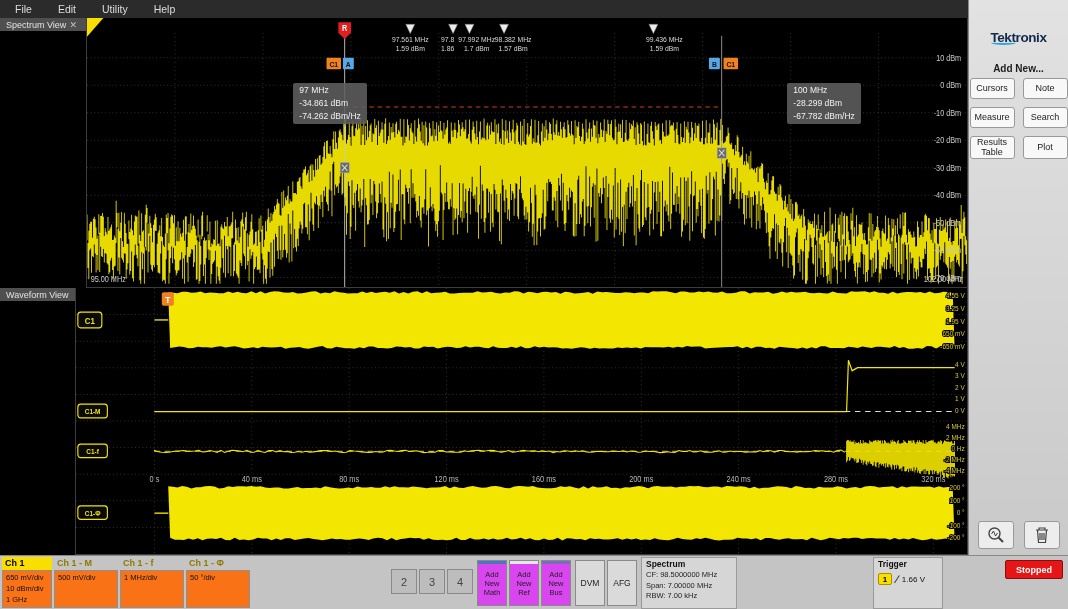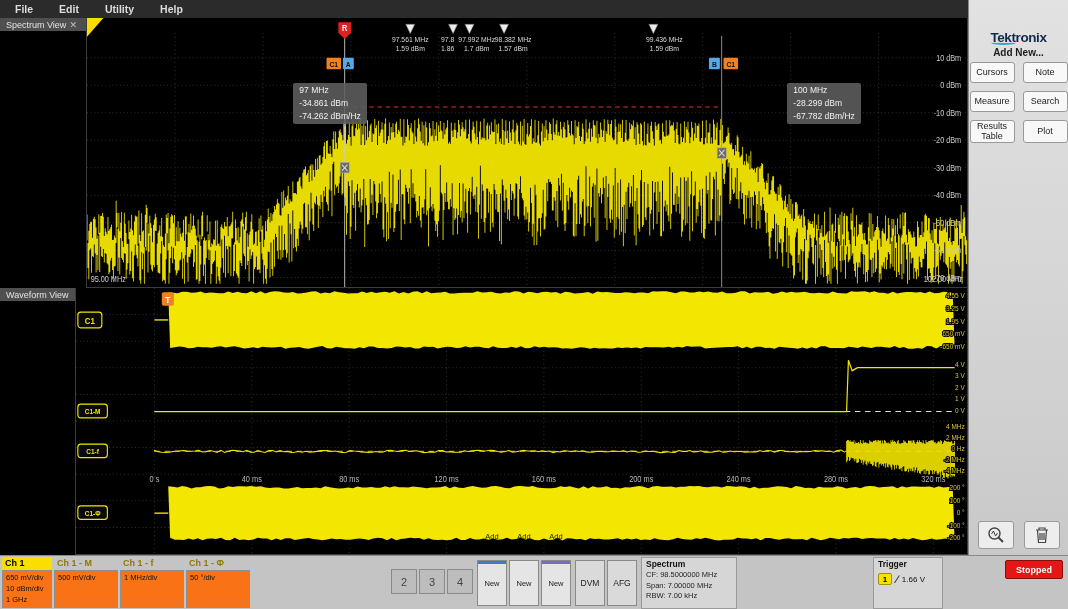--- a/index.html
+++ b/index.html
@@ -1,20 +1,20 @@
 <!DOCTYPE html>
 <html style="--trace-yellow: #f3e600; --ch1-yellow: #f8df00; --marker-orange: #f08020; --badge-blue: #58a8e8; --ref-red: #e03030; --stopped-red: #e41616; --cursor-gray: #c8c8c8;"><head>
 <meta charset="utf-8">
 <style>
 *{margin:0;padding:0;box-sizing:border-box;}
 html,body{width:1068px;height:609px;overflow:hidden;background:#111;font-family:"Liberation Sans",sans-serif;}
 .app{width:1068px;height:609px;display:flex;flex-direction:column;background:#1a1a1a;}
 .top-row{display:flex;height:555px;}
 .left-col{width:968px;display:flex;flex-direction:column;background:#000;}
-.menubar{height:18px;background:#2b2b2b;display:flex;align-items:center;padding-left:2px;font-weight:bold;}
+.menubar{height:18px;background:#2b2b2b;display:flex;align-items:center;padding-left:2px;}
 .menu-item{color:#ddd;font-size:10.5px;padding:2px 13px;cursor:default;}
 .panel{display:flex;flex-direction:row;}
 .spec-panel{height:270px;}
 .wf-panel{height:267px;}
 .titlebar{height:13px;background:#4f4f4f;color:#e2e2e2;font-size:9px;display:flex;align-items:center;padding:0 6px;position:relative;flex:none;}
 .titlebar .close{margin-left:auto;color:#c0c0c0;font-size:9px;width:14px;text-align:center;}
 .canvas-wrap{position:relative;flex:1;background:#000;overflow:hidden;border:1px solid #3c3c3c;border-top:none;}
 .canvas-wrap svg{position:absolute;inset:0;width:100%;height:100%;font-family:"Liberation Sans",sans-serif;}
 .grid-line{stroke:#323232;stroke-width:1;stroke-dasharray:1 3;fill:none;shape-rendering:crispEdges;}
 .spec-trace{stroke:var(--trace-yellow,#f3e600);stroke-width:1;fill:none;opacity:.95;}
@@ -49,33 +49,33 @@
 .ch-badge text{fill:var(--trace-yellow,#f3e600);font-size:8.5px;font-weight:bold;text-anchor:middle;}
 .ch-badge.sm text{font-size:7px;}
 .zoombar{position:absolute;left:300px;top:3px;width:350px;height:7px;border-left:2px solid #9a9a9a;border-right:2px solid #9a9a9a;}
 .zoombar::after{content:"";position:absolute;left:0;right:0;top:3px;border-top:1px solid #9a9a9a;}
 .zoom-handle{position:absolute;left:168px;top:1px;width:6px;height:5px;background:#8a8a8a;}
 .exp-marker{position:absolute;left:355px;top:2px;width:11px;height:10px;background:var(--marker-orange,#f08020);clip-path:polygon(0 0,100% 0,100% 55%,50% 100%,0 55%);font-size:6px;color:#000;text-align:center;line-height:7px;font-weight:bold;}
 .sidebar{width:100px;background:linear-gradient(#e2e2e2,#c9c9c9);display:flex;flex-direction:column;align-items:center;padding-top:2px;border-left:1px solid #888;}
 .brand-wrap{position:relative;height:18px;margin-top:26px;}
 .brand{font-size:13.5px;font-weight:bold;color:#13294b;letter-spacing:-.4px;}
 .brand-swoosh{position:absolute;left:1px;top:12px;width:25px;height:5px;border-bottom:2px solid #29a8e0;border-radius:0 0 100% 100%;}
-.add-new{font-size:10px;font-weight:bold;color:#1c1c1c;margin:1px 0 4px;}
+.add-new{font-size:10px;font-weight:bold;color:#1c1c1c;margin:17px 0 4px;}
 .side-buttons{display:grid;grid-template-columns:45px 45px;gap:8px;}
 .side-btn{background:#f8f8f8;border:1px solid #999;border-radius:3px;font-size:9px;color:#222;min-height:21px;display:flex;align-items:center;justify-content:center;text-align:center;padding:1px;line-height:9.5px;}
 .side-bottom{margin-top:auto;display:flex;gap:10px;padding-bottom:6px;width:100%;justify-content:center;}
 .icon-tile{width:36px;height:28px;background:#ededed;border:1px solid #999;border-radius:3px;display:flex;align-items:center;justify-content:center;}
 .bottombar{height:54px;background:#c4c4c4;position:relative;border-top:1px solid #888;font-size:8px;color:#111;flex:none;}
 .ch-tile{position:absolute;top:1px;height:52px;border-radius:17px;}
 .ch-tile .hdr{height:13px;font-size:9px;font-weight:bold;padding:1px 3px;white-space:nowrap;}
 .tile-ch1 .hdr{background:var(--ch1-yellow,#f8df00);color:#000;}
 .tile-sub .hdr{color:#8f7a00;}
 .ch-tile .bdy{background:#f97316;border:1px solid #8f8f8f;height:38px;padding:1px 3px;font-size:7.5px;line-height:11px;color:#111;white-space:nowrap;}
 .num-btn{position:absolute;top:13px;width:26px;height:25px;background:#bdbdbd;border:1px solid #8a8a8a;color:#454545;font-size:11px;display:flex;align-items:center;justify-content:center;}
-.add-btn{position:absolute;top:4px;width:30px;height:46px;background:#e5e5e5;border:1px solid #8a8a8a;font-size:7.5px;line-height:9px;text-align:center;display:flex;flex-direction:column;align-items:center;justify-content:center;color:#222;gap:38px;}
+.add-btn{position:absolute;top:4px;width:30px;height:46px;background:#d946ef;border:1px solid #8a8a8a;font-size:7.5px;line-height:9px;text-align:center;display:flex;flex-direction:column;align-items:center;justify-content:center;color:#222;}
 .add-btn .accent{position:absolute;top:0;left:0;right:0;height:3px;}
 .acc-math{background:#4a78c0;}.acc-ref{background:#e6e6e6;}.acc-bus{background:#7a6ac0;}
 .flat-btn{position:absolute;top:4px;width:30px;height:46px;background:#dadada;border:1px solid #8a8a8a;font-size:8.5px;display:flex;align-items:center;justify-content:center;color:#222;}
 .info-panel{position:absolute;top:1px;height:52px;background:#d6d6d6;border:1px solid #9a9a9a;padding:1px 4px;overflow:hidden;}
 .info-panel .ttl{font-size:8.5px;font-weight:bold;color:#111;line-height:11px;}
 .info-panel .row{display:flex;justify-content:space-between;font-size:7.5px;line-height:10.5px;color:#222;white-space:nowrap;gap:5px;}
 .trig-row{display:flex;align-items:center;gap:4px;margin-top:3px;font-size:8px;}
 .trig-src{width:14px;height:12px;background:var(--ch1-yellow,#f8df00);border:1px solid #a89000;border-radius:2px;font-size:8px;font-weight:bold;display:flex;align-items:center;justify-content:center;color:#000;}
 .slope{font-size:11px;color:#333;font-weight:bold;}
 .batt{display:inline-block;width:7px;height:8px;background:#e07800;margin-right:2px;vertical-align:-1px;}

